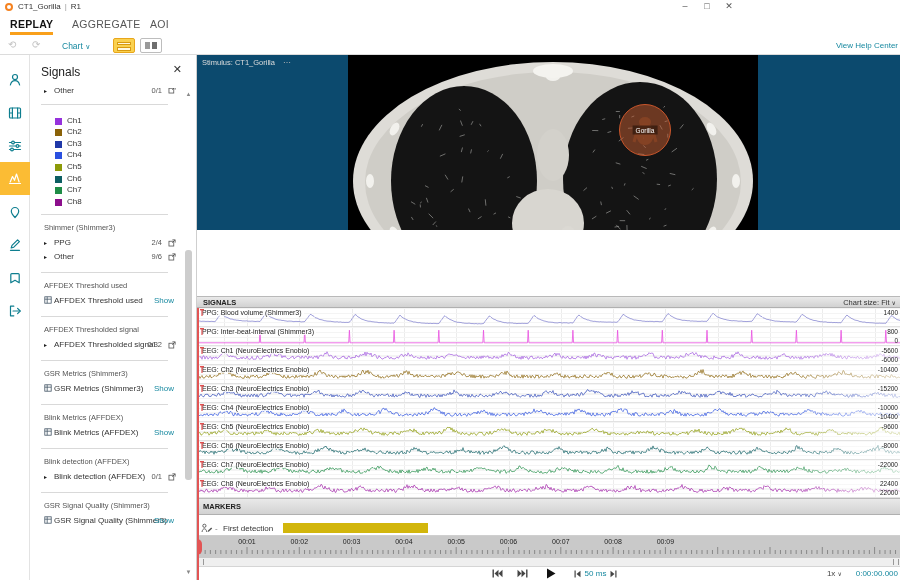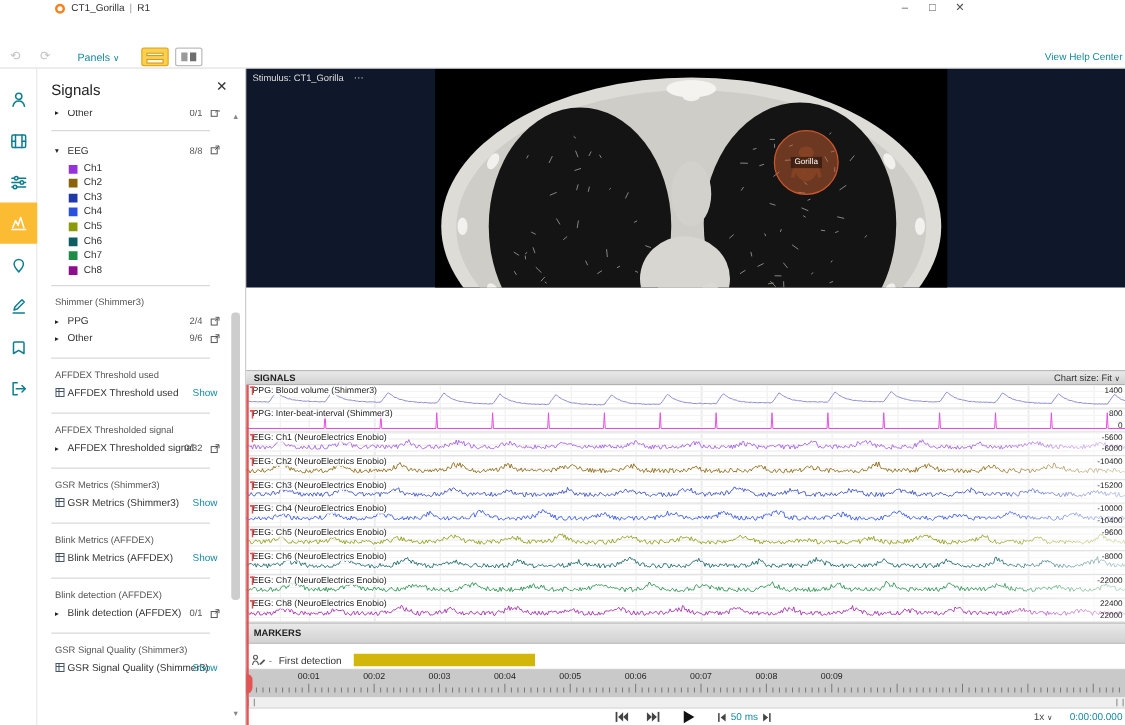--- a/index.html
+++ b/index.html
@@ -1,19 +1,19 @@
 <!DOCTYPE html>
 <html><head>
 <meta charset="utf-8">
 <style>
   html,body{margin:0;padding:0;background:#fff;}
   .app{position:relative;width:900px;height:580px;overflow:hidden;background:#fff;
        font-family:"Liberation Sans",sans-serif;color:#333;}
   
-  .titlebar{position:absolute;left:0;top:0;width:740px;height:14px;background:#fff;margin-left:39px;}
+  .titlebar{position:absolute;left:0;top:0;width:740px;height:14px;background:#fff;}
   .logo{position:absolute;left:5px;top:3px;width:8px;height:8px;border:2px solid #F58220;border-radius:50%;box-sizing:border-box;}
   .title-text{position:absolute;left:18px;top:2px;font-size:8px;color:#333;}
   .title-sep{color:#999;margin:0 4px;}
   .winbtn{position:absolute;top:1px;font-size:9px;color:#555;width:14px;text-align:center;}
   
   .tabs{position:absolute;left:0;top:14px;width:900px;height:22px;background:#fff;}
   .tab{position:absolute;top:4px;font-size:10.5px;letter-spacing:.3px;color:#555;}
   .tab.active{color:#111;font-weight:bold;}
   .tab.active:after{content:"";position:absolute;left:0;right:0;bottom:-5px;height:3px;background:#F9A01B;}
   
@@ -46,21 +46,21 @@
   .srow .ticon{width:10px;}
   .chrow{height:11.6px;display:flex;align-items:flex-end;padding-left:25px;font-size:8px;color:#333;}
   .chsq{width:7px;height:7px;margin-right:5px;}
   .sec-header{margin:3px 0 4px 14px;font-size:7.5px;color:#555;line-height:9px;}
   .sec-divider{border-top:1px solid #d9d9d9;margin:8px 14px 8px 11px;}
   .side-scroll{position:absolute;right:3px;top:35px;bottom:3px;width:9px;}
   .ss-arrow{position:absolute;left:0;width:9px;height:9px;font-size:6px;color:#888;text-align:center;line-height:9px;}
   .ss-thumb{position:absolute;left:1px;width:7px;background:#cdcdcd;border-radius:3px;}
   
   .content{position:absolute;left:197px;top:55px;width:703px;height:525px;}
-  .stimulus{position:absolute;left:0;top:0;width:703px;height:175px;background:#0f172a;overflow:hidden;}
+  .stimulus{position:absolute;left:0;top:0;width:703px;height:175px;background:#0c4a6e;overflow:hidden;}
   .stim-label{position:absolute;left:5px;top:3px;font-size:7.5px;color:#ddd;z-index:5;}
   .stim-menu{color:#bbb;margin-left:6px;font-size:8px;letter-spacing:1px;}
   .ct-wrap{position:absolute;left:151px;top:0;width:410px;height:241px;}
   .aoi{position:absolute;border-radius:50%;box-sizing:border-box;z-index:4;}
   .aoi-label{position:absolute;left:50%;top:50%;transform:translate(-50%,-50%);background:rgba(40,20,10,.65);
              color:#fff;font-size:6.5px;padding:1px 3px;white-space:nowrap;}
   .band{position:absolute;left:0;width:703px;background:linear-gradient(#e9e9e9,#d2d2d2);border-top:1px solid #b9b9b9;border-bottom:1px solid #b0b0b0;box-sizing:border-box;font-size:7.5px;font-weight:bold;color:#222;}
   .band-inner{position:relative;height:100%;display:flex;align-items:center;padding-left:6px;}
   .band .right{position:absolute;right:4px;font-weight:normal;color:#333;}
   .rows{position:absolute;left:0;top:253px;width:703px;height:190px;background:#fff;
@@ -98,26 +98,31 @@
   <div class="titlebar">
     <span class="logo"></span>
     <span class="title-text">
       <span>CT1_Gorilla</span><span class="title-sep">|</span><span>R1</span>
     </span>
     <span class="winbtn" style="right:48px;">–</span>
     <span class="winbtn" style="right:26px;">□</span>
     <span class="winbtn" style="right:4px;">✕</span>
   </div>
 
+  <div class="tabs" id="tabs">
+      <span class="tab active" style="left: 10px;">REPLAY</span>
+      <span class="tab" style="left: 72px;">AGGREGATE</span>
+      <span class="tab" style="left: 150px;">AOI</span>
+    </div>
 
   <div class="toolbar">
     <span class="undo" style="left:8px;">⟲</span>
     <span class="redo" style="left:32px;">⟳</span>
     <span class="panels-label">
-      <span>Panels</span>
+      <span>Chart</span>
       <span class="panels-caret">∨</span>
     </span>
     <span class="layout-btn sel" style="left:113px;">
       <span class="lb-hbar" style="top:3px;"></span>
       <span class="lb-hbar" style="top:8px;height:4px;"></span>
     </span>
     <span class="layout-btn unsel" style="left:140px;">
       <span class="lb-vbar" style="left:4px;"></span>
       <span class="lb-vbar" style="left:11px;background:#6e6e6e;"></span>
     </span>
@@ -193,30 +198,20 @@
               <span class="cnt">0/1</span>
               <svg class="ext" width="8" height="8" viewBox="0 0 10 10" fill="none" stroke="#555" stroke-width="1">
                 <rect x="1.2" y="2.8" width="6" height="6"></rect>
                 <path d="M5.5 1h3.5v3.5"></path>
                 <line x1="5.2" y1="4.8" x2="8.8" y2="1.2"></line>
               </svg>
             </div>
           </div>
         </div>
         <div class="sec-divider"></div>
-        <div class="srow">
-          <span class="caret">▾</span>
-          <span>EEG</span>
-          <span class="cnt">8/8</span>
-          <svg class="ext" width="8" height="8" viewBox="0 0 10 10" fill="none" stroke="#555" stroke-width="1">
-            <rect x="1.2" y="2.8" width="6" height="6"></rect>
-            <path d="M5.5 1h3.5v3.5"></path>
-            <line x1="5.2" y1="4.8" x2="8.8" y2="1.2"></line>
-          </svg>
-        </div>
         <div class="chrow">
           <span class="chsq" style="background: rgb(150, 50, 220);"></span>
           <span>Ch1</span>
         </div>
         <div class="chrow">
           <span class="chsq" style="background: rgb(138, 98, 8);"></span>
           <span>Ch2</span>
         </div>
         <div class="chrow">
           <span class="chsq" style="background: rgb(32, 56, 168);"></span>

